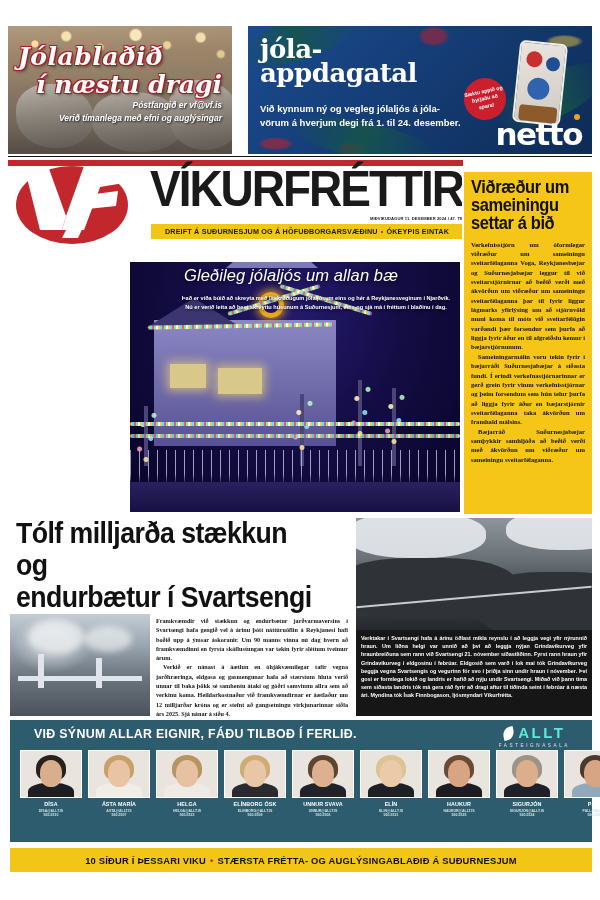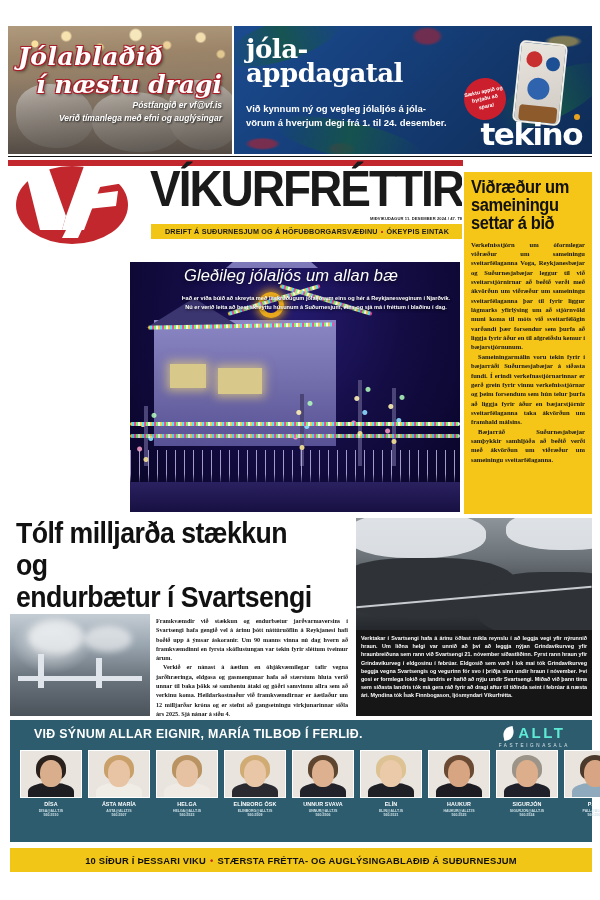--- a/index.html
+++ b/index.html
@@ -13,21 +13,21 @@
     position: relative;
     width: 600px; height: 900px;
     background: #ffffff;
     padding: 0;
   }
 
   
   .top-ads {
     position: absolute; left: 8px; top: 26px;
     width: 584px; height: 132px;
-    display: flex; gap: 2px;
+    display: flex; gap: 16px;
   }
   .ad-jolabladid {
     position: relative;
     width: 224px; height: 128px;
     overflow: hidden;
     background: #6e5c4d;
     background-image:
       radial-gradient(circle at 12% 14%, rgba(255,228,160,.95) 0 3px, transparent 4px),
       radial-gradient(circle at 26% 8%, rgba(255,235,180,.9) 0 4px, transparent 6px),
       radial-gradient(circle at 41% 17%, rgba(255,225,150,.85) 0 3px, transparent 5px),
@@ -364,21 +364,21 @@
         <div>Við kynnum ný og vegleg jólaljós á jóla-</div>
         <div>vörum á hverjum degi frá 1. til 24. desember.</div>
       </div>
       <div class="netto-phone">
         <i style="left:6px;top:8px;width:16px;height:16px;background:#c8302f;"></i>
         <i style="left:26px;top:12px;width:14px;height:14px;background:#1d4f94;"></i>
         <i style="left:10px;top:34px;width:22px;height:22px;background:#2f63ad;"></i>
         <i style="left:4px;top:62px;width:38px;height:16px;background:#8d5a2b;border-radius:4px;"></i>
       </div>
       <div class="netto-badge">Sæktu appið og byrjaðu að spara!</div>
-      <div class="netto-logo"><span>tekin</span><span class="dot">o</span></div>
+      <div class="netto-logo"><span>nett</span><span class="dot">o</span></div>
     </div>
   </div>
 
   <div class="hr-line" style="top:156px;"></div>
 
   <div class="masthead">
     <div class="mh-redbar"></div>
 
     <div class="vf-logo">
       <div class="vf-circle"></div>
@@ -460,21 +460,21 @@
     <div class="lava" style="left:120px;top:54px;width:160px;height:66px;"></div>
     <div class="snow" style="left:-10px;top:-6px;width:140px;height:46px;"></div>
     <div class="snow" style="left:150px;top:-8px;width:120px;height:40px;"></div>
     <div class="roadline" style="left:0;top:78px;width:236px;transform:rotate(-5deg);"></div>
   </div>
 
   <div class="aerial-cap">Verktakar í Svartsengi hafa á árinu öðlast mikla reynslu í að leggja vegi yfir nýrunnið hraun. Um liðna helgi var unnið að því að leggja nýjan Grindavíkurveg yfir hraunbreiðuna sem rann við Svartsengi 21. nóvember síðastliðinn. Fyrst rann hraun yfir Grindavíkurveg í eldgosinu í febrúar. Eldgosið sem varð í lok maí tók Grindavíkurveg beggja vegna Svartsengis og vegurinn fór svo í þriðja sinn undir hraun í nóvember. Því gosi er formlega lokið og landris er hafið að nýju undir Svartsengi. Miðað við þann tíma sem síðasta landris tók má gera ráð fyrir að dragi aftur til tíðinda seint í febrúar á næsta ári. Myndina tók Ísak Finnbogason, ljósmyndari Víkurfrétta.</div>
 
   <div class="re-ad">
     <div class="re-top">
-      <div class="re-slogan">VIÐ SÝNUM ALLAR EIGNIR, MARÍA TILBOÐ Í FERLIÐ.</div>
+      <div class="re-slogan">VIÐ SÝNUM ALLAR EIGNIR, FÁÐU TILBOÐ Í FERLIÐ.</div>
       <div class="re-logo">
         <div class="wordmark"><span class="leaf"></span><span>ALLT</span></div>
         <div class="sub">FASTEIGNASALA</div>
       </div>
     </div>
     <div class="agents">
 
       <div class="agent">
         <div class="photo">
           <div class="body" style="background:#1d1d22;"></div>

